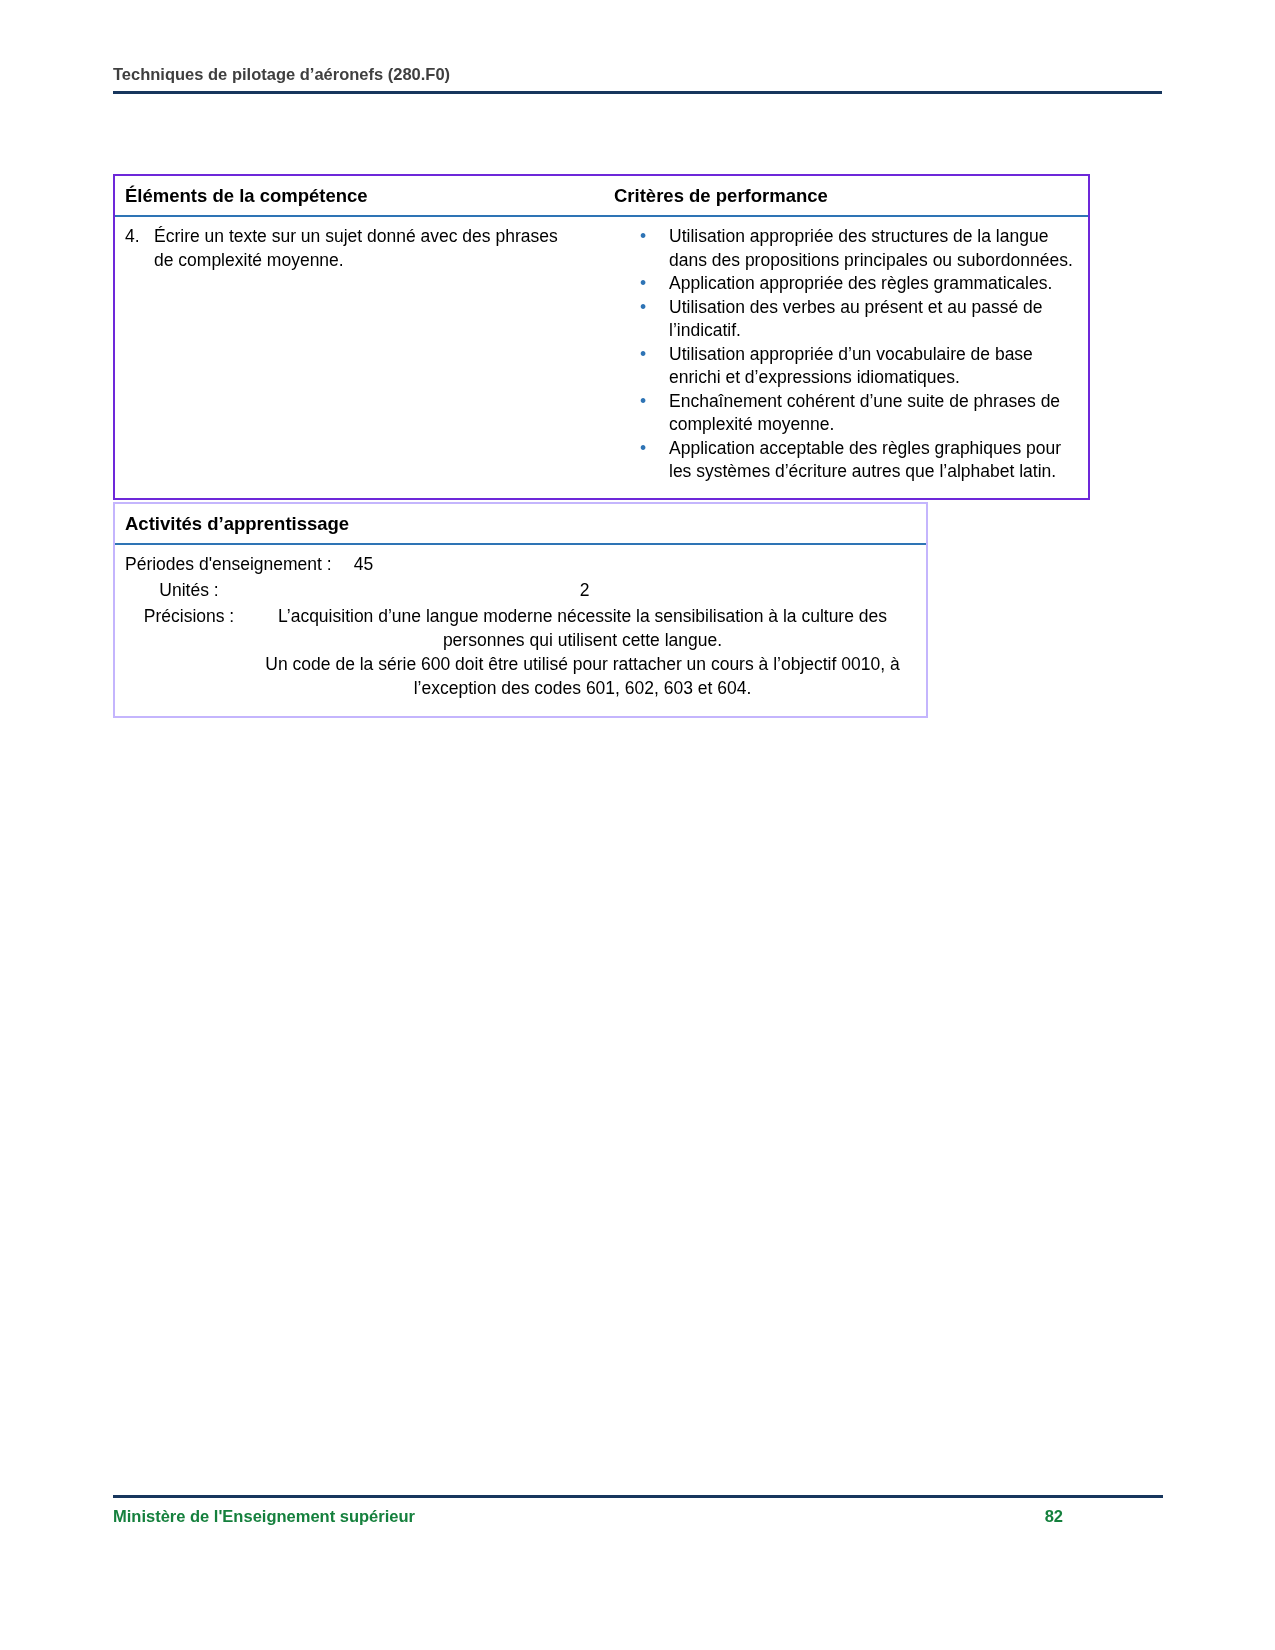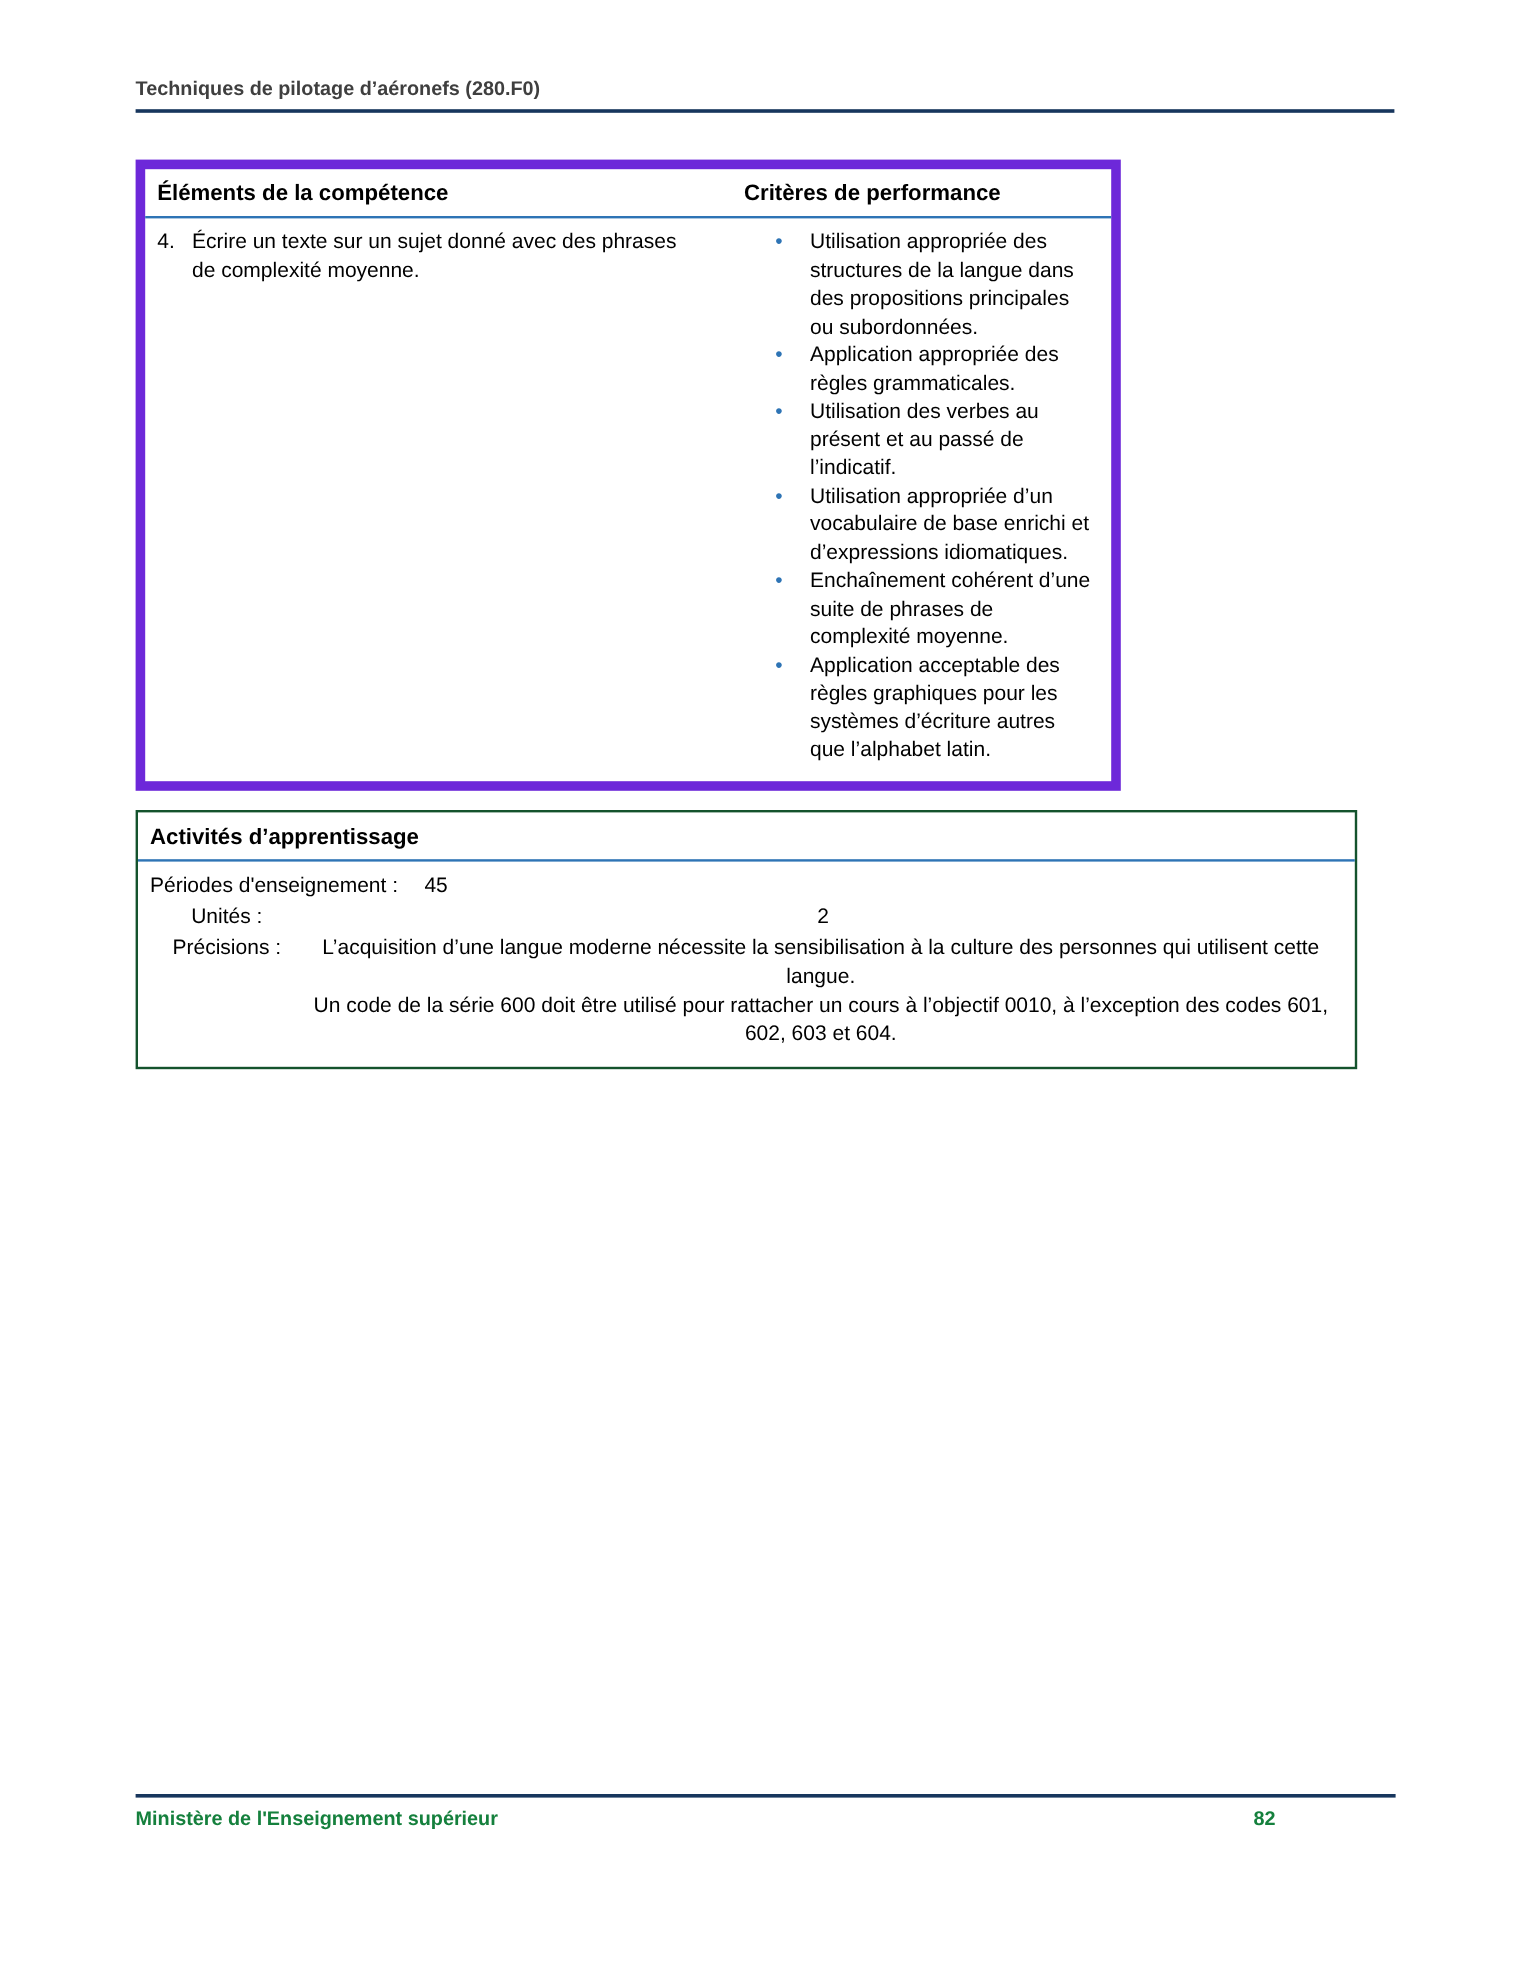--- a/index.html
+++ b/index.html
@@ -25,23 +25,23 @@
     color: #3f3f3f;
     line-height: 20px;
     padding-bottom: 7px;
   }
   .header-rule {
     border-bottom: 3px solid #17365d;
   }
 
   
   .competence-table {
-    margin-top: 39px;
-    width: 821px;
-    border: 8px solid #6d28d9;
+    margin-top: 80px;
+    width: 977px;
+    border: 2px solid #6d28d9;
     background: #ffffff;
   }
   .ct-header-row {
     display: flex;
     border-bottom: 2px solid #2e74b5;
   }
   .ct-header-cell {
     font-size: 18.5px;
     font-weight: bold;
     padding: 8px 10px 7px 10px;
@@ -56,23 +56,23 @@
   .element-number { flex: 0 0 29px; }
   .element-text { flex: 1; padding-right: 18px; }
 
   .criteria-list { list-style: none; padding-left: 14px; }
   .criteria-item { display: flex; }
   .bullet { flex: 0 0 41px; color: #2e74b5; text-align: left; padding-left: 12px; }
   .criteria-text { flex: 1; padding-right: 4px; }
 
   
   .activities-box {
-    margin-top: 16px;
-    width: 1018px;
-    border: 2px solid #14532d;
+    margin-top: 2px;
+    width: 815px;
+    border: 2px solid #c4b5fd;
     background: #ffffff;
   }
   .activities-title-row {
     border-bottom: 2px solid #2e74b5;
     padding: 8px 10px 7px 10px;
   }
   .activities-title {
     font-size: 18.5px;
     font-weight: bold;
     line-height: 24px;

